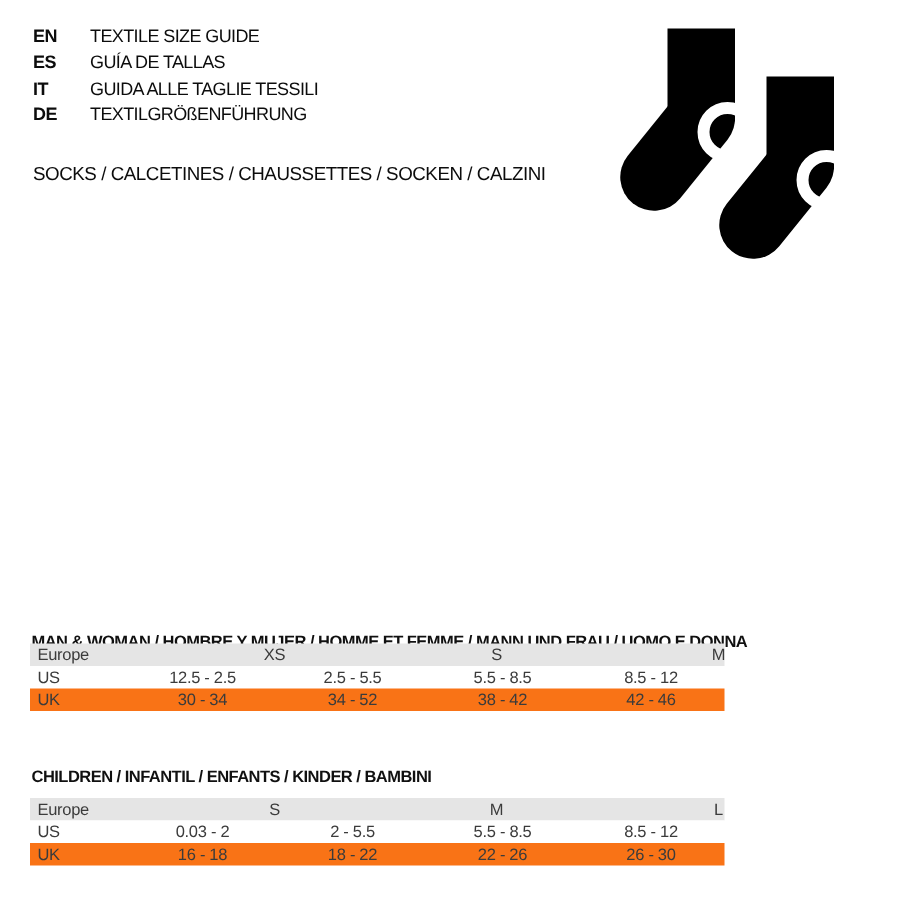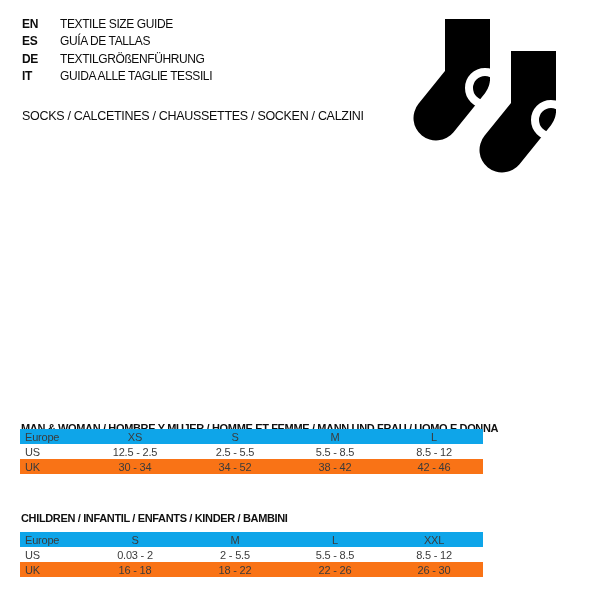--- a/index.html
+++ b/index.html
@@ -83,21 +83,21 @@
     width: 463px;
   }
   #table-adult { top: 429px; }
   #table-children { top: 532px; }
 
   .trow {
     display: grid;
     grid-template-columns: 65px 100px 100px 100px 98px;
     height: 15px;
   }
-  .trow.thead  { background: #0ea5e9; }
+  .trow.thead  { background: #e5e5e5; gap: 48px; }
   .trow.row-a  { background: #ffffff; text-align: center; }
   .trow.row-b  { background: #f97316; }
 
   .tcell {
     display: flex;
     align-items: center;
     justify-content: center;
     font-size: 11px;
     color: #3b3b3b;
     letter-spacing: -0.2px;
@@ -117,26 +117,26 @@
   <div class="lang-list">
     <div class="lang-row">
       <span class="lang-code">EN</span>
       <span class="lang-label">TEXTILE SIZE GUIDE</span>
     </div>
     <div class="lang-row">
       <span class="lang-code">ES</span>
       <span class="lang-label">GUÍA DE TALLAS</span>
     </div>
     <div class="lang-row">
+      <span class="lang-code">IT</span>
+      <span class="lang-label">GUIDA ALLE TAGLIE TESSILI</span>
+    </div>
+    <div class="lang-row">
       <span class="lang-code">DE</span>
       <span class="lang-label">TEXTILGRÖßENFÜHRUNG</span>
-    </div>
-    <div class="lang-row">
-      <span class="lang-code">IT</span>
-      <span class="lang-label">GUIDA ALLE TAGLIE TESSILI</span>
     </div>
   </div>
 
   <div class="category-line">SOCKS / CALCETINES / CHAUSSETTES / SOCKEN / CALZINI</div>
 
   <svg class="socks-icon" viewBox="0 0 155 170" xmlns="http://www.w3.org/2000/svg">
     <defs>
       <g id="sock">
         <rect x="40" y="14" width="45" height="62" fill="#000000"></rect>
         <path d="M62.5,74 L31,113" stroke="#000000" stroke-width="45" stroke-linecap="round" fill="none"></path>

